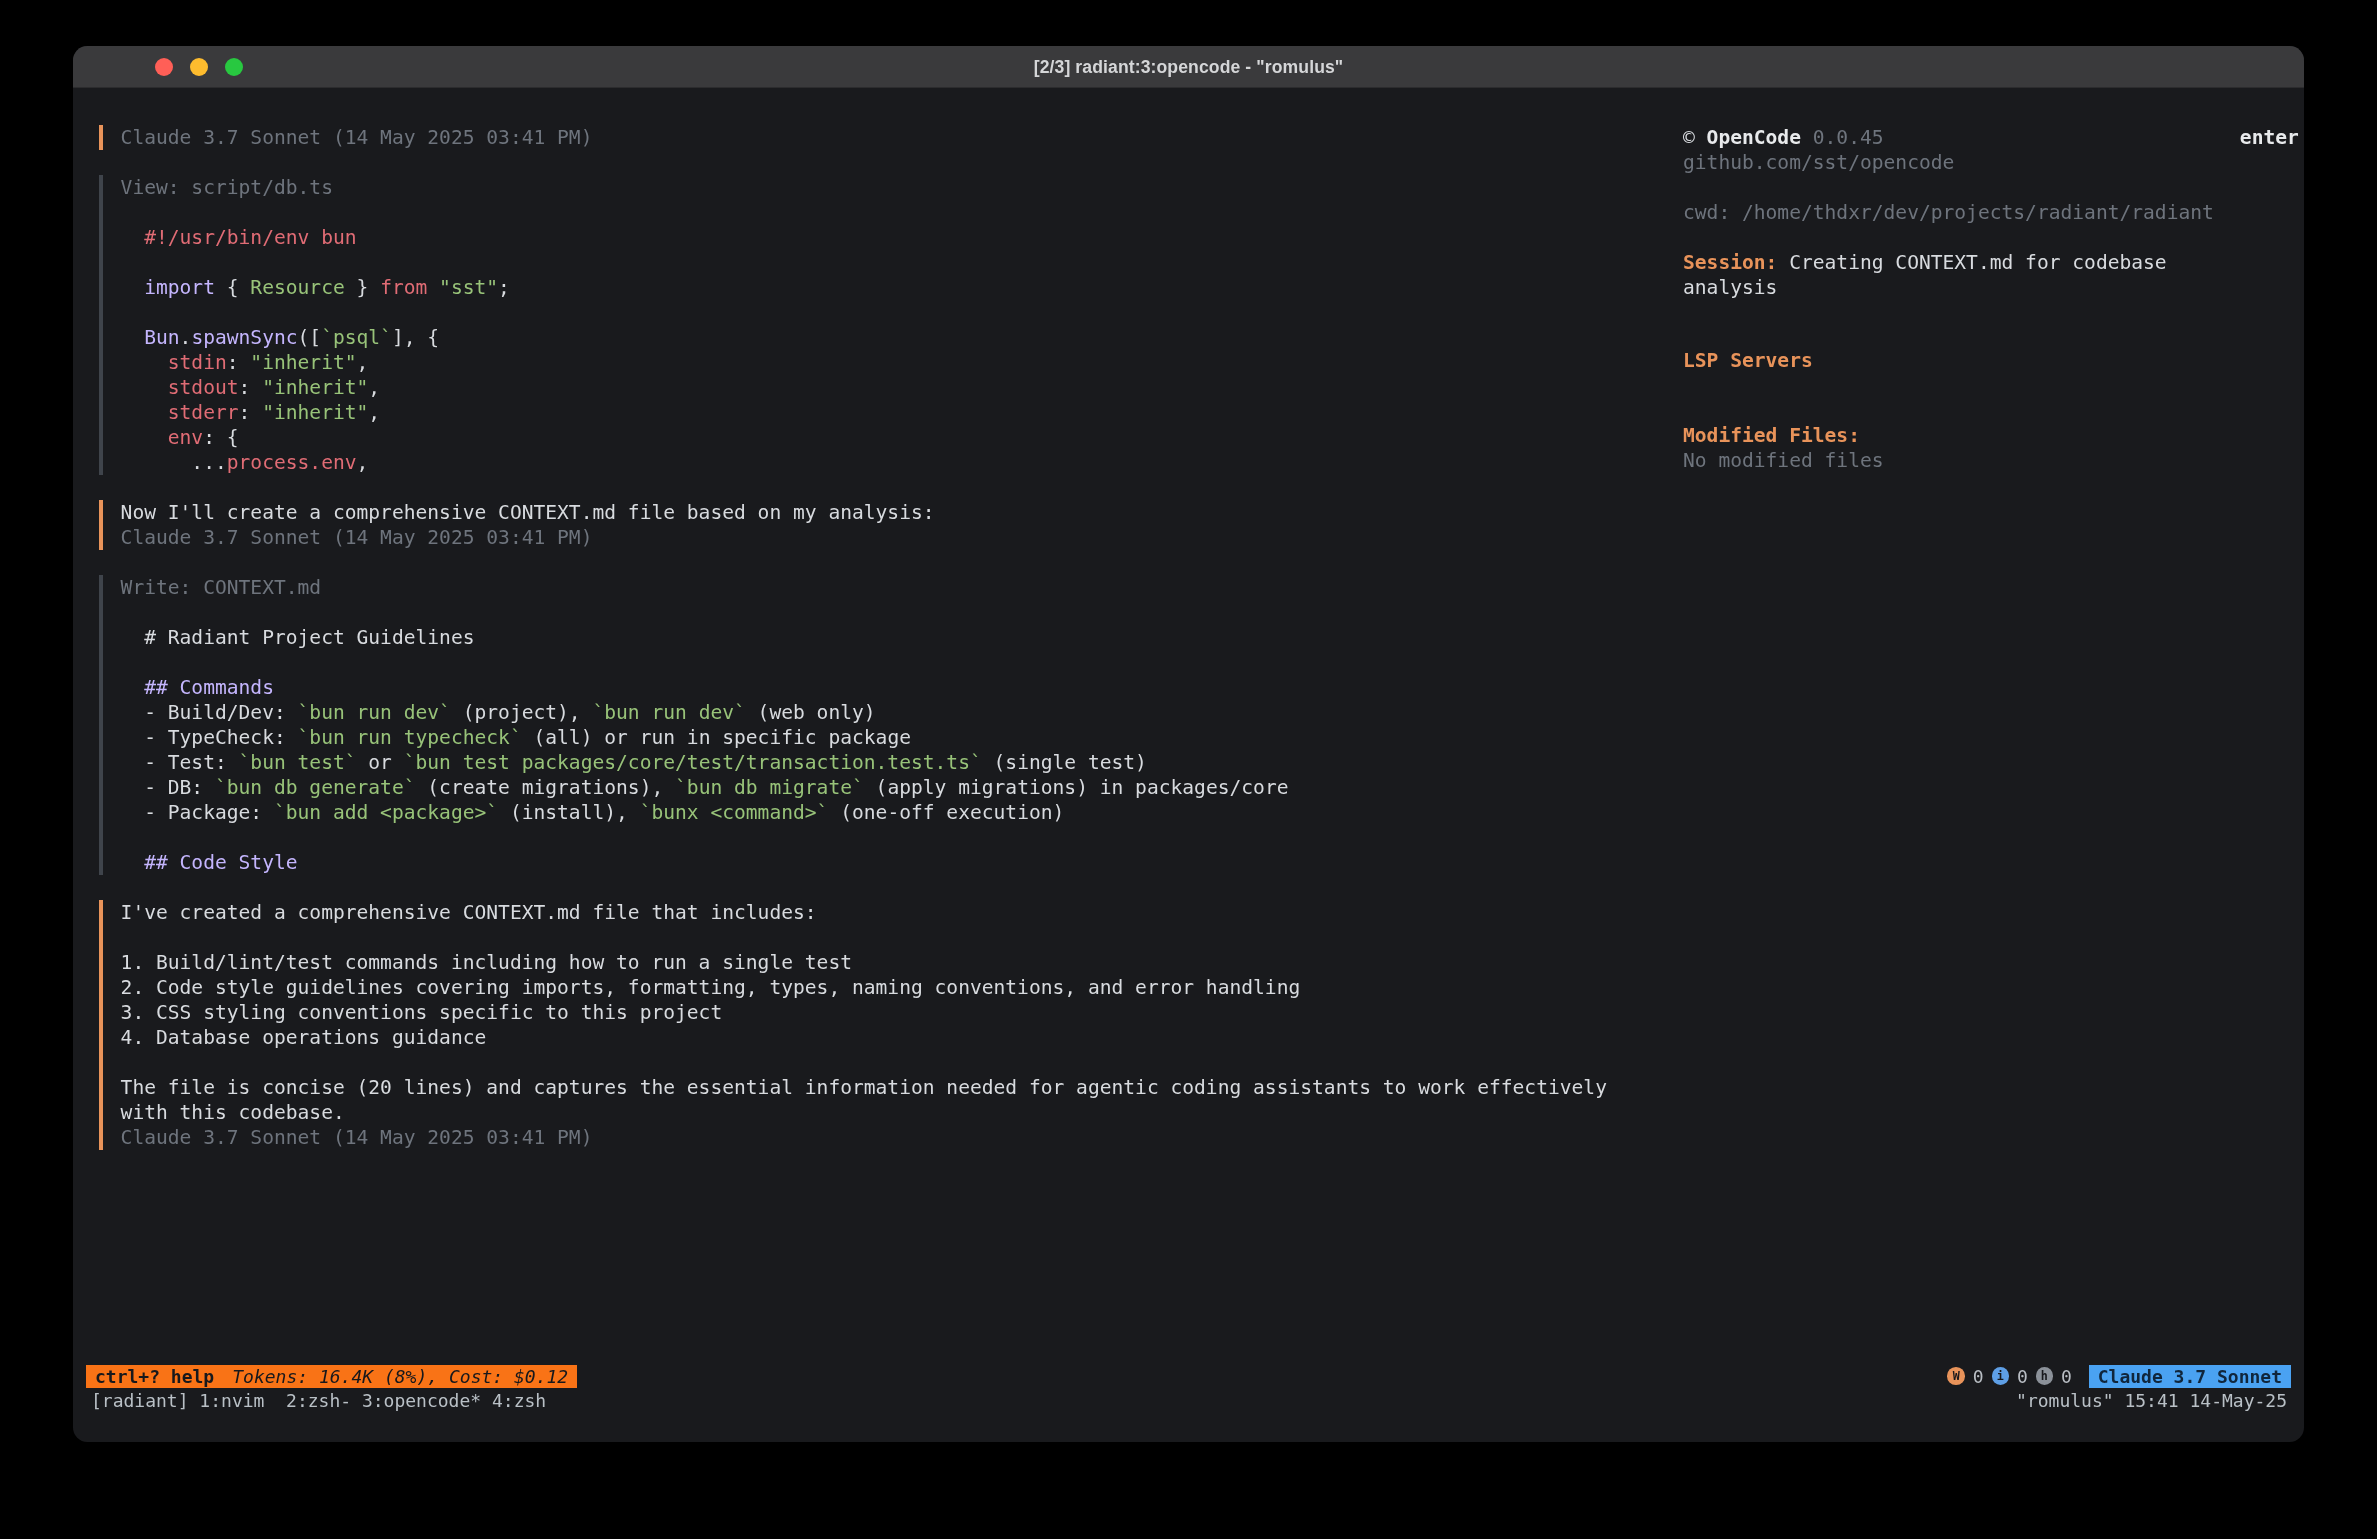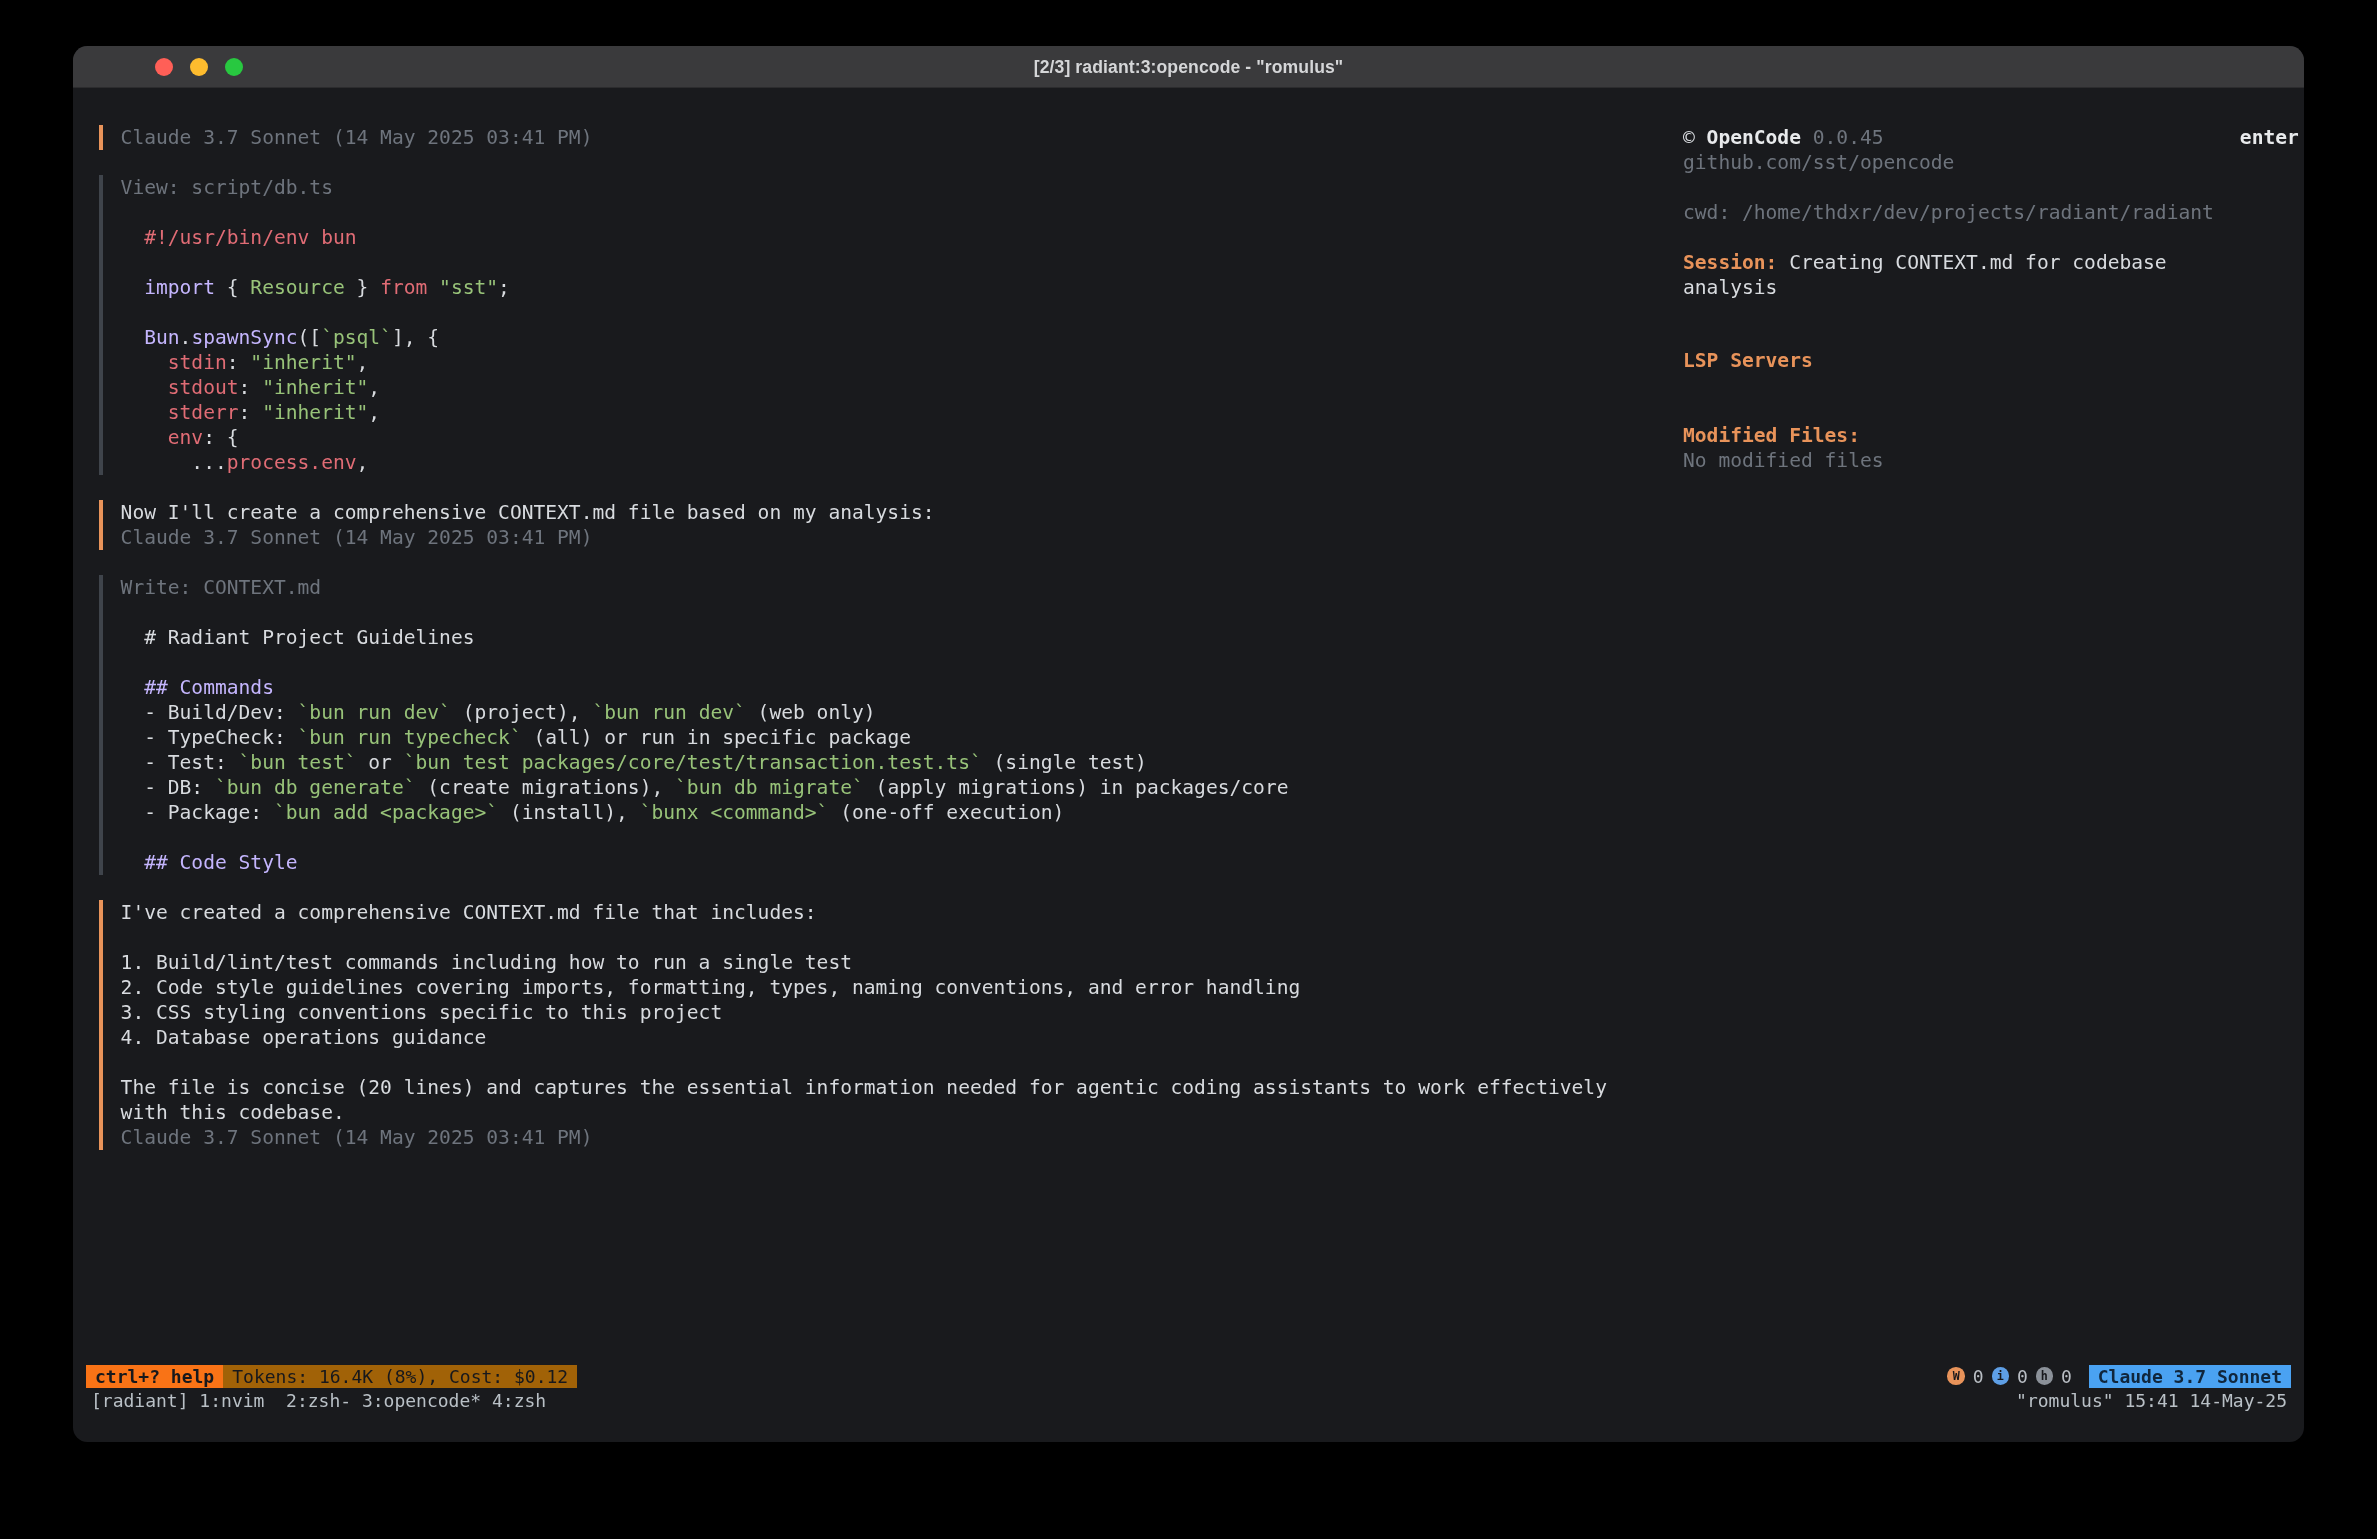--- a/index.html
+++ b/index.html
@@ -62,21 +62,21 @@
   .promptline { flex:none; margin-top:23.5px; height:25px; line-height:25px; white-space:pre; }
   .prompt-glyph { color:#e8935a; font-weight:700; }
 
   
   .statusbar {
     flex:none; height:23.5px; display:flex; align-items:center;
     padding:0 13px; font-size:18px; line-height:23.5px; white-space:pre;
   }
   .chip { display:inline-block; height:23.5px; line-height:23.5px; padding:0 9px; }
   .chip.help { background:#f97316; color:#17181c; font-weight:700; }
-  .chip.tokens { background:#a16207; color:#17181c; }
+  .chip.tokens { background:#f97316; color:#17181c;font-style:italic; }
   .chip.model { background:#4aa2f2; color:#10263c; font-weight:700; }
   .flexspacer { flex:1; }
   .diag { display:flex; align-items:center; gap:7.8px; margin-right:17px; }
   .diag-icon {
     width:17.6px; height:17.6px; border-radius:50%;
     display:inline-flex; align-items:center; justify-content:center;
     font-size:11.7px; font-weight:700; color:#17181c;
   }
   .diag-icon.warn { background:#e8935a; }
   .diag-icon.info { background:#5e9fe6; }

